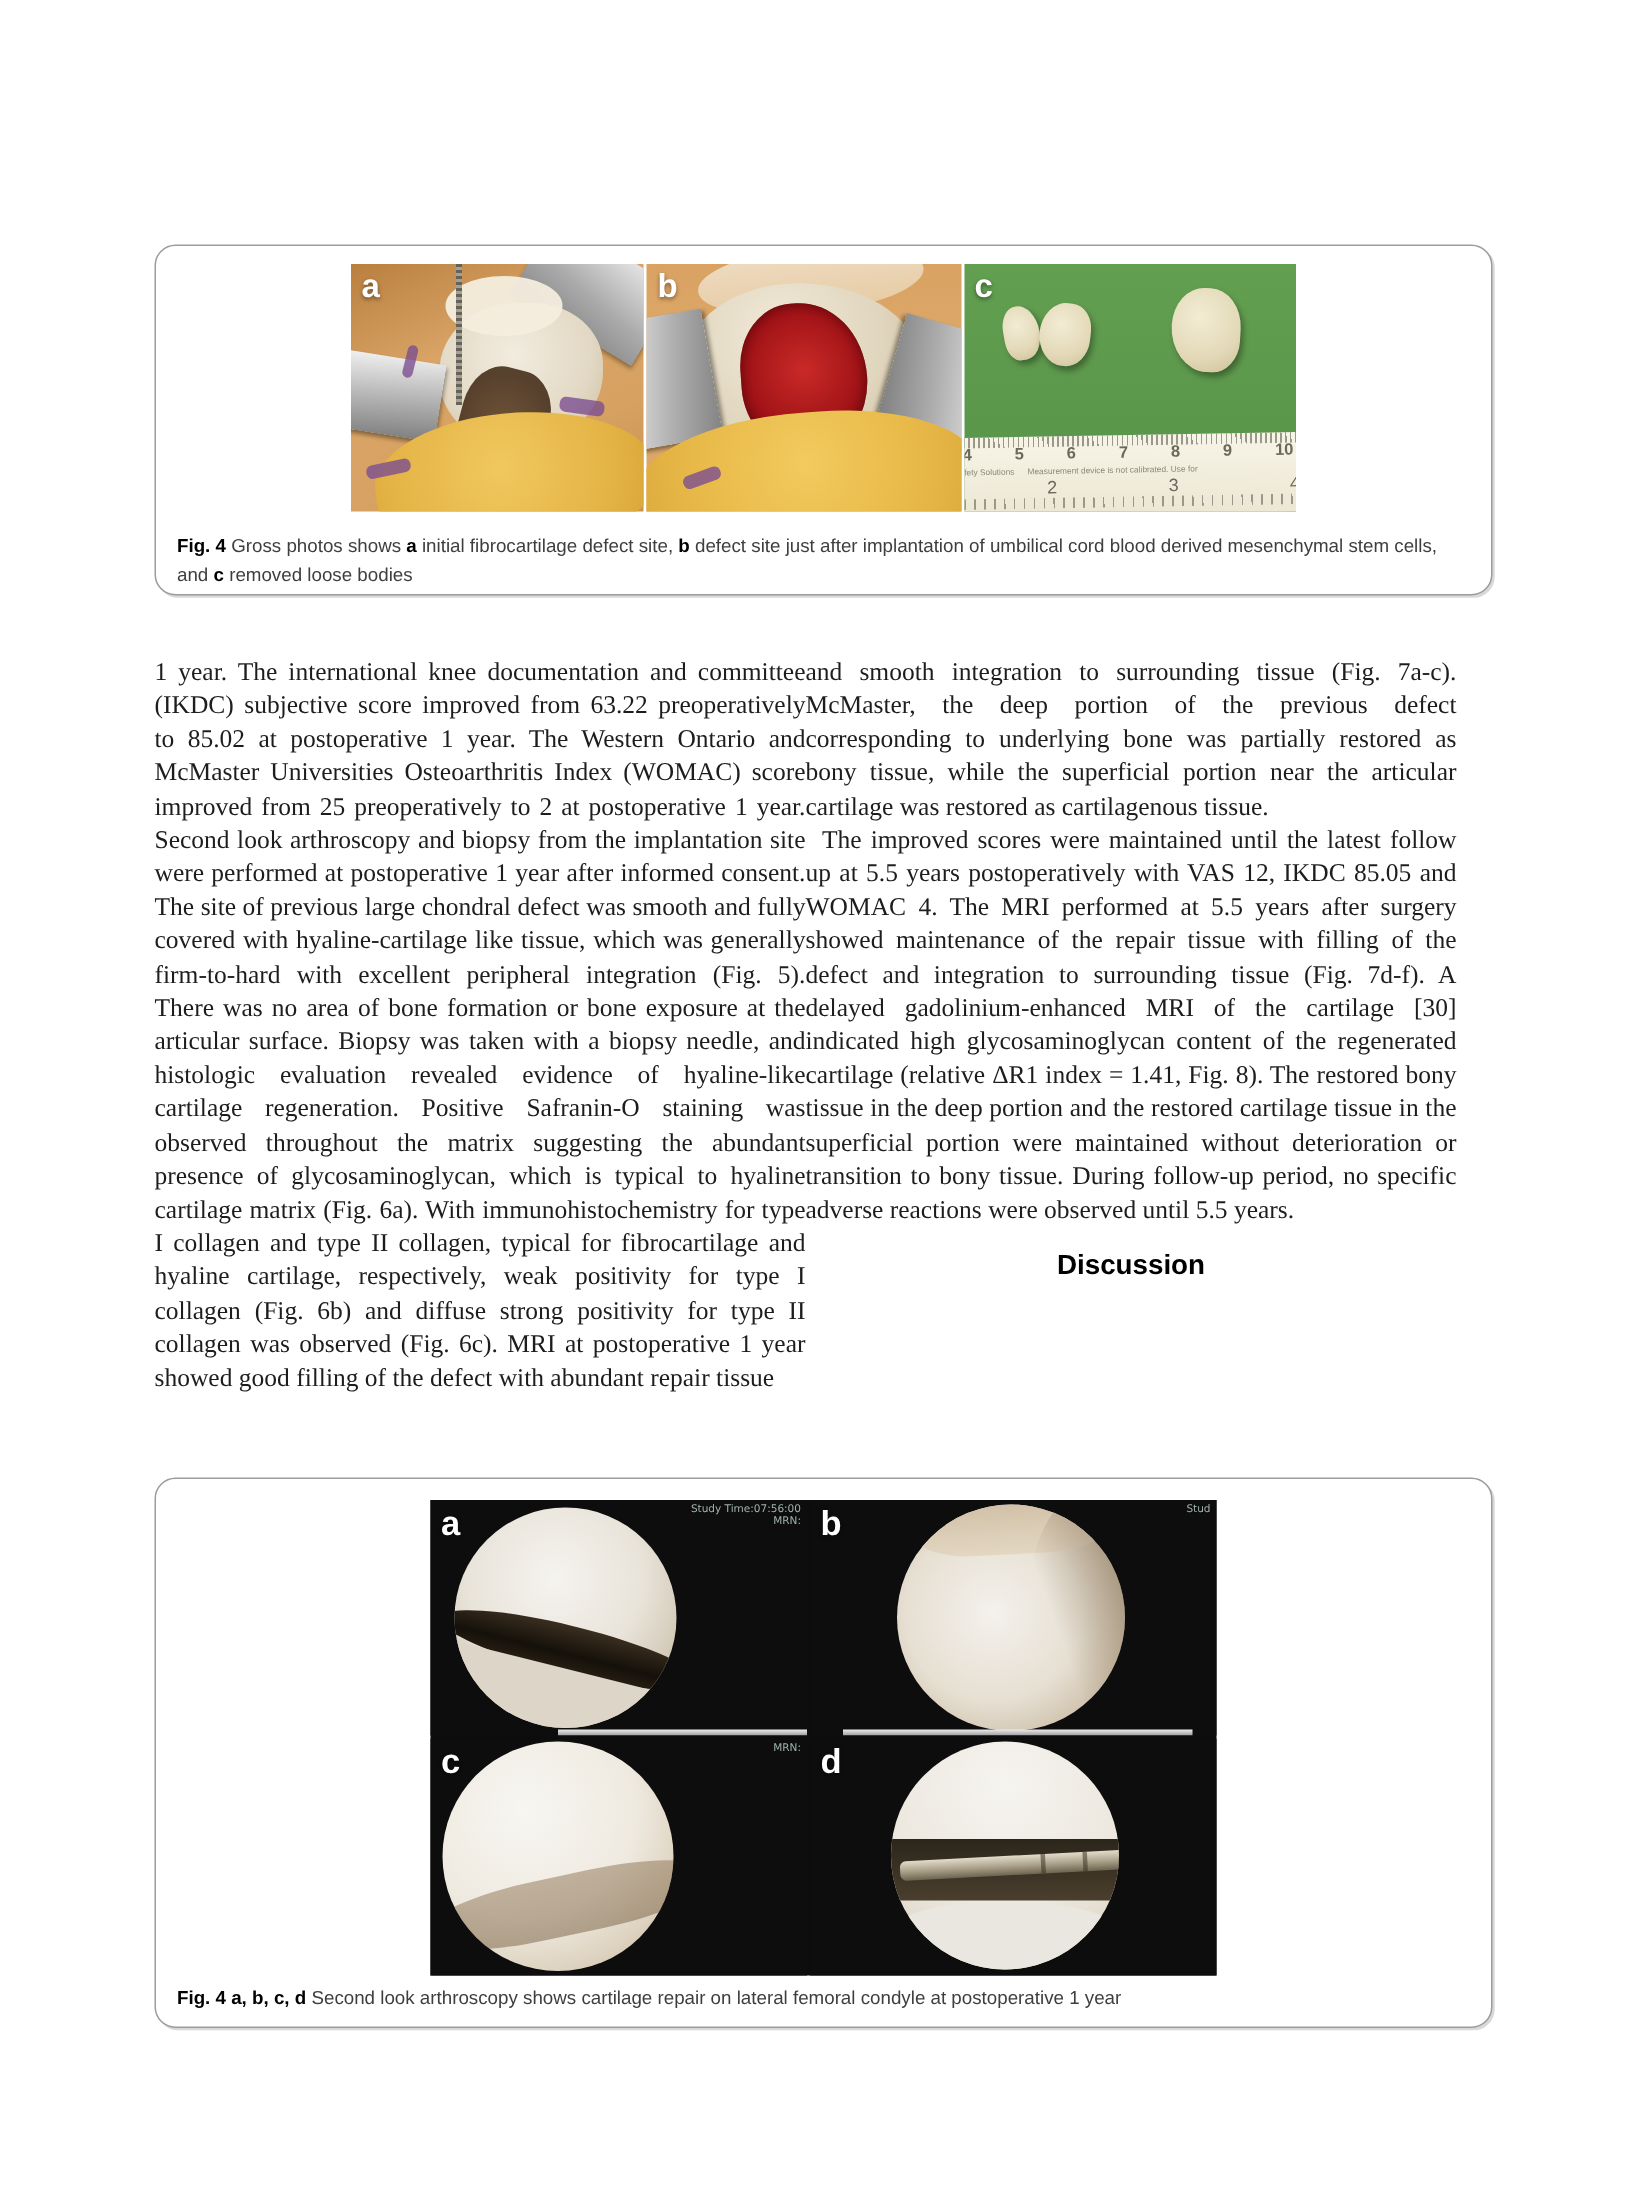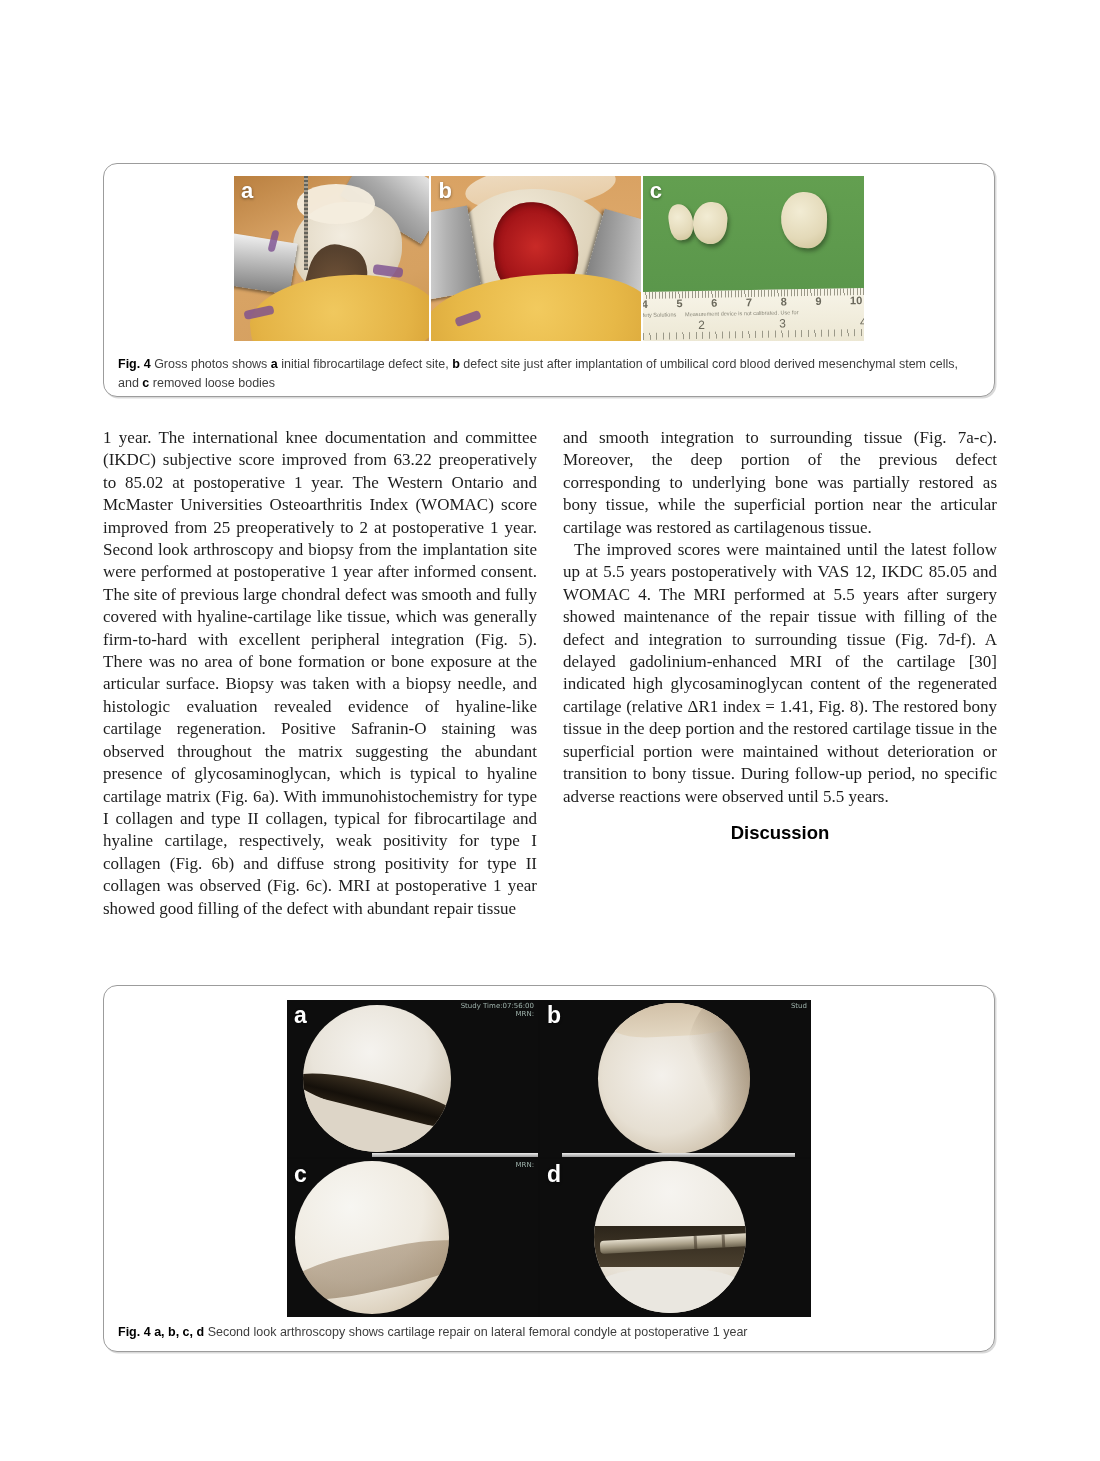--- a/index.html
+++ b/index.html
@@ -49,21 +49,21 @@
 .lb2{left:50px;top:26px;width:34px;height:42px;border-radius:55% 45% 50% 55%;transform:rotate(6deg)}
 .lb3{left:138px;top:16px;width:46px;height:56px;border-radius:50% 50% 42% 58%;transform:rotate(3deg)}
 .ruler{position:absolute;left:-3%;bottom:-2px;width:106%;height:53px;background:linear-gradient(180deg,#f7f4e8,#ece7d3);transform:rotate(-1deg);color:#5e5c50}
 .ticks-top{height:7px;background:repeating-linear-gradient(90deg,#9a9888 0 1px,transparent 1px 3.3px)}
 .ticks-bot{height:7px;background:repeating-linear-gradient(90deg,#9a9888 0 1px,transparent 1px 6.6px);margin-top:1px}
 .nums{display:flex;justify-content:space-between;padding:0 8px 0 6px;font-size:11px;font-weight:bold;color:#6b695c;line-height:11px}
 .midline{display:flex;gap:14px;font-size:9px;transform:scale(.62);transform-origin:0 50%;white-space:nowrap;color:#8a887a;margin-top:1px;line-height:9px}
 .nums2{display:flex;justify-content:space-between;padding:0 4px 0 62px;font-size:12px;color:#6b695c;line-height:12px}
 
 
-.columns{position:absolute;left:103px;top:427px;width:894px;display:flex;gap:26px}
+.columns{position:absolute;left:103px;top:437px;width:894px;display:flex;}
 .col{width:434px;font-family:"Liberation Serif",serif;font-size:17px;line-height:22.4px;text-align:justify;color:#1d1d1d;hyphens:auto}
 .col p{margin:0}
 .indent{text-indent:11px}
 .disc{font-family:"Liberation Sans",sans-serif;font-size:18.5px;font-weight:bold;color:#000;margin:14px 0 5px;text-align:center}
 sup{font-size:11px;line-height:0}
 
 
 .photos5{display:grid;grid-template-columns:251px 271px;grid-template-rows:157px 158px;gap:2px;width:524px;margin:14px auto 0;background:#0c0c0c}
 .p5{position:relative;background:#0d0d0d;overflow:hidden}
 .p5 .plabel{font-size:23px}
@@ -153,21 +153,21 @@
     <div class="caption">
       <b>Fig. 4</b><span> Gross photos shows </span><b>a</b><span> initial fibrocartilage defect site, </span><b>b</b><span> defect site just after implantation of umbilical cord blood derived mesenchymal stem cells, and </span><b>c</b><span> removed loose bodies</span>
     </div>
   </div>
 
   <div class="columns">
     <div class="col">
       <p>1 year. The international knee documentation and committee (IKDC) subjective score improved from 63.22 preoperatively to 85.02 at postoperative 1 year. The Western Ontario and McMaster Universities Osteoarthritis Index (WOMAC) score improved from 25 preoperatively to 2 at postoperative 1 year. Second look arthroscopy and biopsy from the implantation site were performed at postoperative 1 year after informed consent. The site of previous large chondral defect was smooth and fully covered with hyaline-cartilage like tissue, which was generally firm-to-hard with excellent peripheral integration (Fig. 5). There was no area of bone formation or bone exposure at the articular surface. Biopsy was taken with a biopsy needle, and histologic evaluation revealed evidence of hyaline-like cartilage regeneration. Positive Safranin-O staining was observed throughout the matrix suggesting the abundant presence of glycosaminoglycan, which is typical to hyaline cartilage matrix (Fig. 6a). With immunohistochemistry for type I collagen and type II collagen, typical for fibrocartilage and hyaline cartilage, respectively, weak positivity for type I collagen (Fig. 6b) and diffuse strong positivity for type II collagen was observed (Fig. 6c). MRI at postoperative 1 year showed good filling of the defect with abundant repair tissue</p>
     </div>
     <div class="col">
-      <p>and smooth integration to surrounding tissue (Fig. 7a-c). Moreover, the deep portion of the previous defect corresponding to underlying bone was partially restored as bony tissue, while the superficial portion near the articular cartilage was restored as cartilagenous tissue.</p>
+      <p>and smooth integration to surrounding tissue (Fig. 7a-c). McMaster, the deep portion of the previous defect corresponding to underlying bone was partially restored as bony tissue, while the superficial portion near the articular cartilage was restored as cartilagenous tissue.</p>
       <p class="indent">The improved scores were maintained until the latest follow up at 5.5 years postoperatively with VAS 12, IKDC 85.05 and WOMAC 4. The MRI performed at 5.5 years after surgery showed maintenance of the repair tissue with filling of the defect and integration to surrounding tissue (Fig. 7d-f). A delayed gadolinium-enhanced MRI of the cartilage [30] indicated high glycosaminoglycan content of the regenerated cartilage (relative ΔR1 index = 1.41, Fig. 8). The restored bony tissue in the deep portion and the restored cartilage tissue in the superficial portion were maintained without deterioration or transition to bony tissue. During follow-up period, no specific adverse reactions were observed until 5.5 years.</p>
       <div class="disc">Discussion</div>
     </div>
   </div>
 
   <div class="figbox" id="fig5">
     <div class="photos5">
 
       <div class="p5 p5a">
         <div class="otext">

